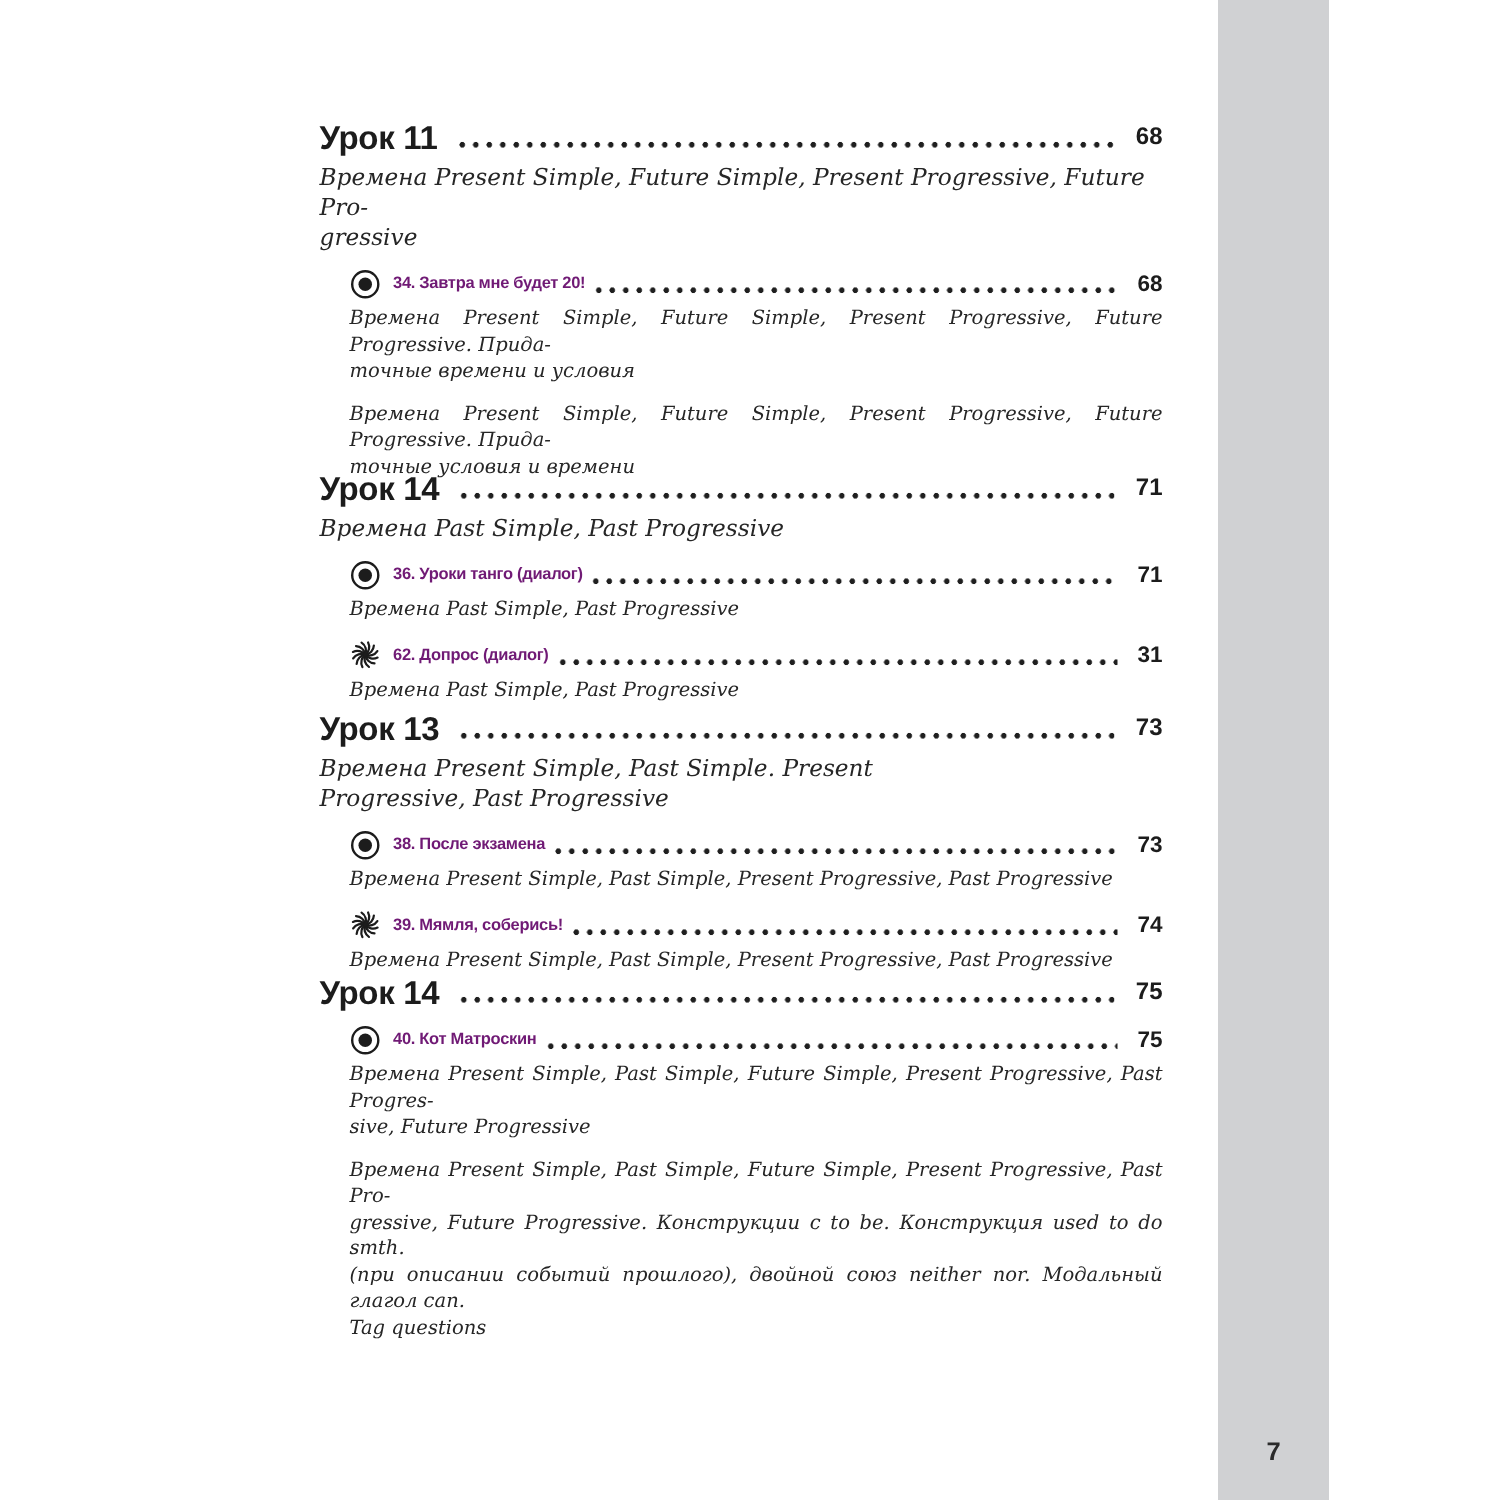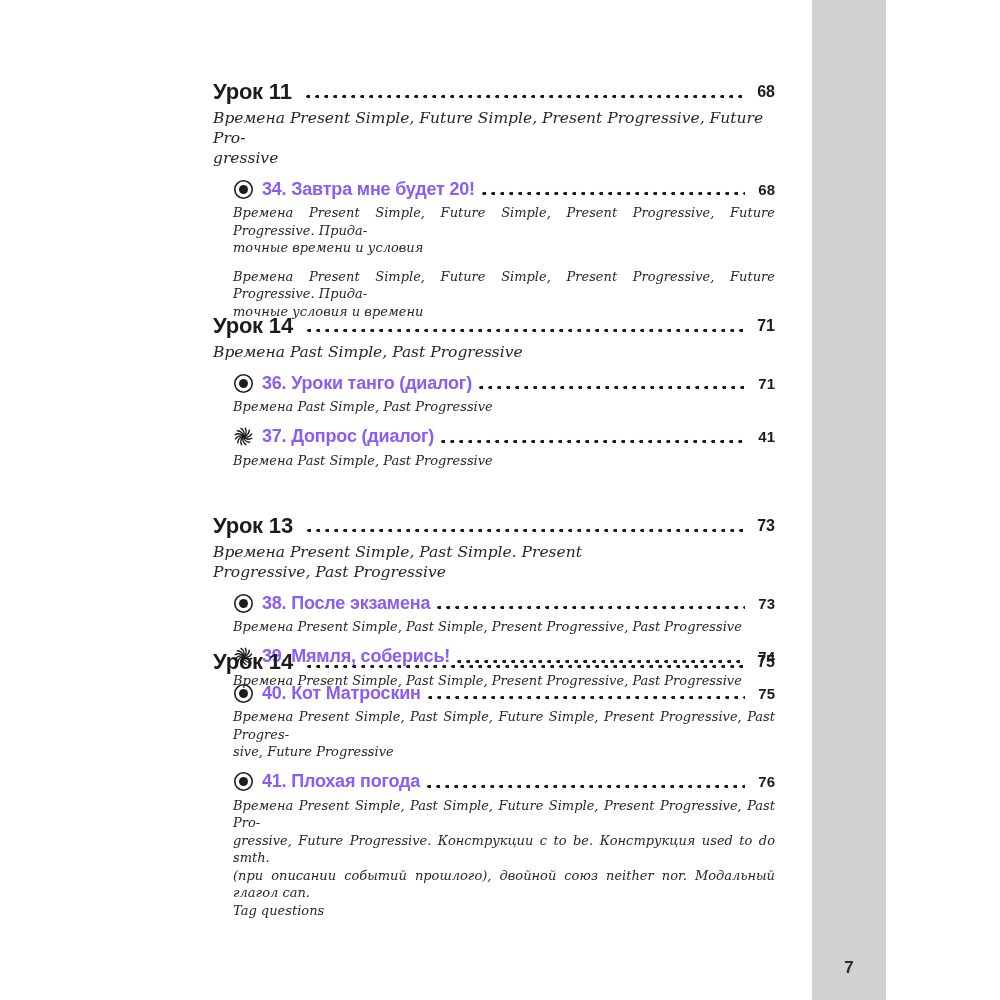--- a/index.html
+++ b/index.html
@@ -15,21 +15,21 @@
     background:#d0d1d3;
   }
   .folio {
     position:absolute; left:0; right:0; top:958px;
     text-align:center; font-weight:bold; font-size:17px; color:#2b2b2b;
   }
   .content { position:absolute; left:213px; top:0; width:562px; }
   .lesson { position:absolute; left:0; width:562px; }
   .lesson-11 { top:82px; }
   .lesson-12 { top:316px; }
-  .lesson-13 { top:476px;margin-top:40px; }
+  .lesson-13 { top:476px; }
   .lesson-14 { top:652px; }
 
   .lesson-row { display:flex; align-items:center; height:20px; }
   .lesson-title {
     font-weight:bold; font-size:22px; letter-spacing:-0.2px;
     white-space:nowrap; color:#1c1c1c;
   }
   .lesson-row .dots { margin-left:14px; }
   .lesson-page { font-weight:bold; font-size:16px; min-width:26px; text-align:right; color:#1c1c1c; }
 
@@ -37,21 +37,21 @@
     margin-top:6px;
     font-family:"DejaVu Serif", serif; font-style:italic;
     font-size:15.5px; line-height:20px; color:#262626;
     white-space:pre-line;
   }
 
   .item { margin-top:11px; margin-left:20px; width:542px; }
   .item-row { display:flex; align-items:center; height:20px; }
   .icon { width:21px; height:21px; flex:0 0 21px; margin-right:8px; display:block; }
   .icon svg { display:block; width:100%; height:100%; }
-  .item-title { font-weight:bold; font-size:18px; letter-spacing:-0.2px; white-space:nowrap; color:#8b5cf6; }
+  .item-title { font-weight:bold; font-size:11px; letter-spacing:-0.2px; white-space:nowrap; color:#701a75; }
   .item-page { font-weight:bold; font-size:15px; min-width:24px; text-align:right; color:#1c1c1c; }
 
   .dots {
     flex:1; align-self:flex-end;
     height:5px; margin:0 6px 3px 7px;
     background-image:radial-gradient(circle at 2.2px 2.5px, #1f1f1f 1.8px, rgba(0,0,0,0) 2.05px);
     background-size:9px 5px; background-repeat:repeat-x;
   }
 
   .item-desc {
@@ -146,23 +146,23 @@
       <p class="item-desc">Времена Past Simple, Past Progressive</p>
     </div>
 
     <div class="item">
       <div class="item-row">
         <span class="icon">
             <svg viewBox="0 0 21 21">
               <use href="#tpl-swirl"></use>
             </svg>
           </span>
-        <span class="item-title">37. Допрос (диалог)</span>
-        <span class="dots"></span>
-        <span class="item-page">41</span>
+        <span class="item-title">62. Допрос (диалог)</span>
+        <span class="dots"></span>
+        <span class="item-page">31</span>
       </div>
       <p class="item-desc">Времена Past Simple, Past Progressive</p>
     </div>
   </section>
 
   <section class="lesson lesson-13">
     <div class="lesson-row">
       <span class="lesson-title">Урок 13</span>
       <span class="dots"></span>
       <span class="lesson-page">73</span>
@@ -215,30 +215,20 @@
           </span>
         <span class="item-title">40. Кот Матроскин</span>
         <span class="dots"></span>
         <span class="item-page">75</span>
       </div>
       <p class="item-desc">Времена Present Simple, Past Simple, Future Simple, Present Progressive, Past Progres-
 sive, Future Progressive</p>
     </div>
 
     <div class="item">
-      <div class="item-row">
-        <span class="icon">
-            <svg viewBox="0 0 21 21">
-              <use href="#tpl-target"></use>
-            </svg>
-          </span>
-        <span class="item-title">41. Плохая погода</span>
-        <span class="dots"></span>
-        <span class="item-page">76</span>
-      </div>
       <p class="item-desc">Времена Present Simple, Past Simple, Future Simple, Present Progressive, Past Pro-
 gressive, Future Progressive. Конструкции с to be. Конструкция used to do smth.
 (при описании событий прошлого), двойной союз neither nor. Модальный глагол can.
 Tag questions</p>
     </div>
   </section>
 
 </main>
 
 </body></html>

